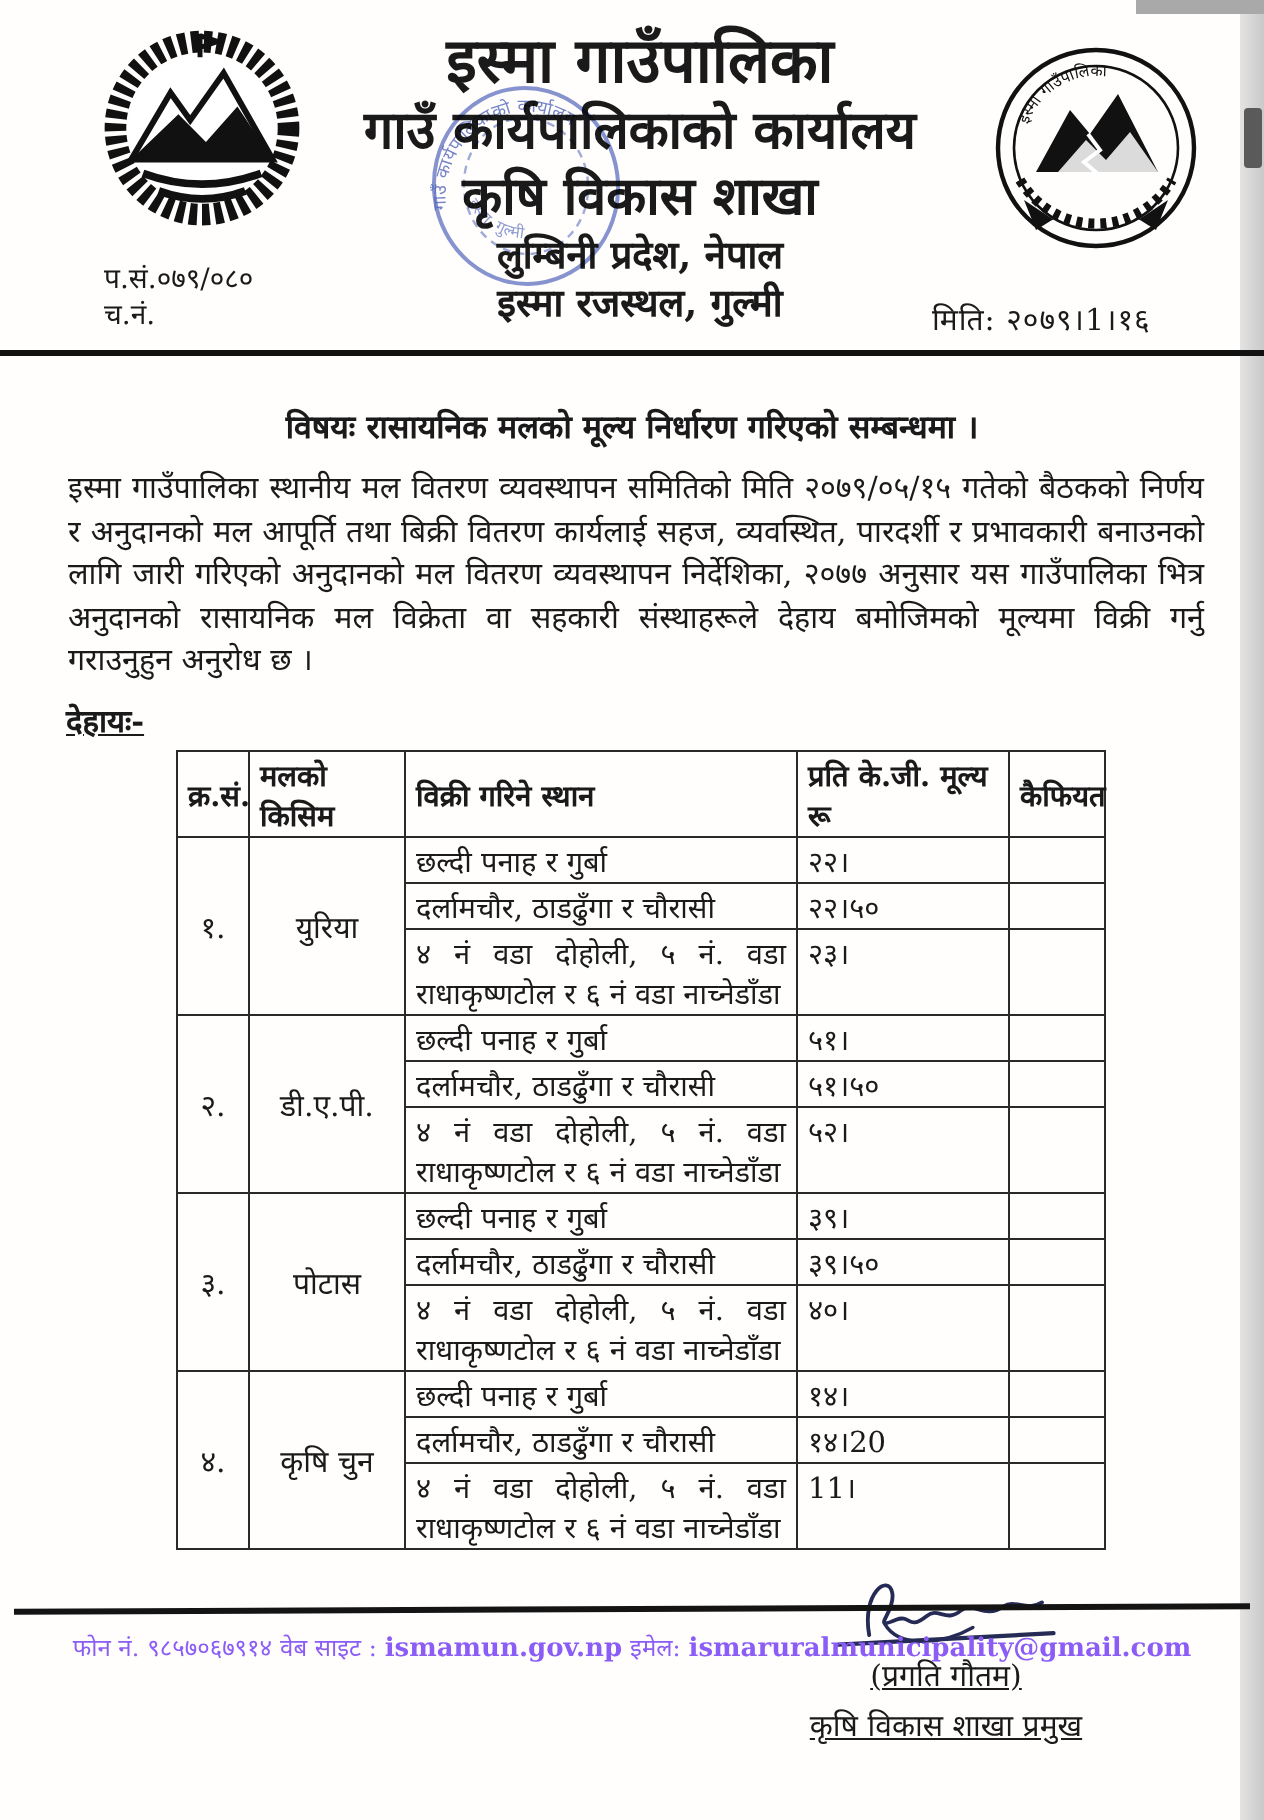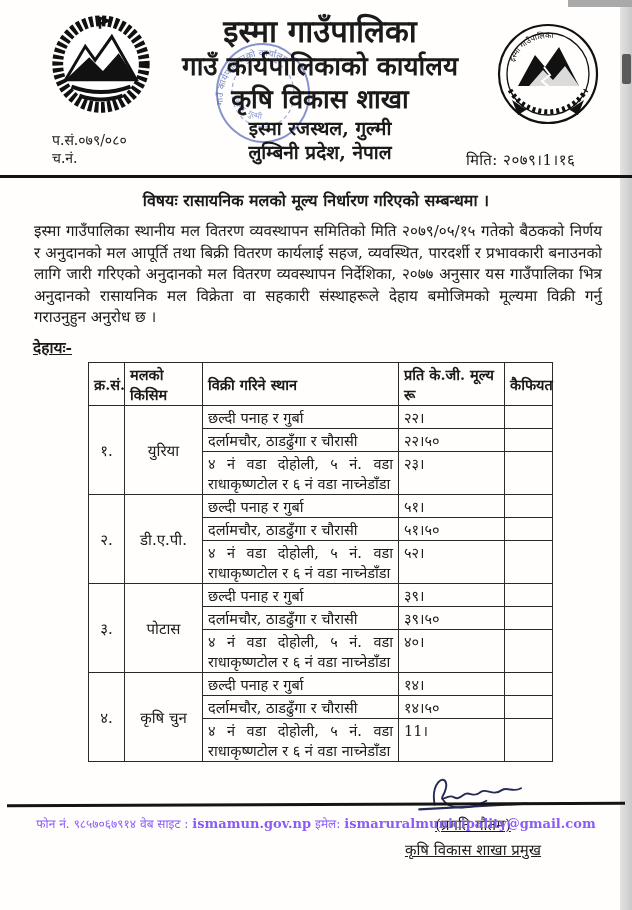--- a/index.html
+++ b/index.html
@@ -22,21 +22,21 @@
   .t2 { font-size:26px; font-weight:bold; line-height:1.15; margin-top:3px; }
   .t3 { font-size:26px; font-weight:bold; line-height:1.15; margin-top:3px; }
   .addr { font-size:19px; font-weight:bold; line-height:1.12; margin-top:3px; }
   .stamp { position:absolute; left:213px; top:40px; width:100px; height:106px; transform:rotate(-7deg); mix-blend-mode:multiply; opacity:.9; }
   .refs { position:absolute; left:52px; top:132px; font-size:14px; line-height:1.25; }
   .notice-no { position:absolute; left:226px; top:158px; width:130px; text-align:center; font-weight:bold; font-size:15px; }
   .hdr-date { position:absolute; left:466px; top:149px; font-size:15px; letter-spacing:.5px; }
   .rule-top { position:absolute; top:175px; left:0; width:632px; height:3px; background:#121212; }
   
   .main { position:absolute; top:183px; left:0; right:0; }
-  .subject { text-align:center; font-size:16px; font-weight:600; margin-top:6px; }
+  .subject { text-align:center; font-size:16px; font-weight:600; margin-top:19px; }
   .para { margin:10px 30px 0 34px; width:568px; font-size:15.2px; line-height:21.5px; text-align:justify; }
   .dehaya { margin:7px 0 4px 33px; font-size:15.5px; font-weight:bold; text-decoration:underline; }
   table.price { border-collapse:collapse; margin-left:88px; table-layout:fixed; width:464px; font-size:14.5px; }
   table.price th, table.price td { border:1.2px solid #2a2a2a; padding:1px 5px; }
   table.price th { font-weight:bold; height:26px; text-align:left; }
   th.c, td.c { text-align:center; }
   td.sn, td.fert { text-align:center; vertical-align:middle; font-size:15px; }
   tr.single { height:20px; }
   tr.dbl td { vertical-align:top; }
   td.place.just { text-align:justify; }
@@ -85,22 +85,22 @@
       <path d="M37 66 L51 50 L61 60 L73 46 L87 66 Z" fill="#fff" opacity=".85"></path>
       <path d="M52 47 l6 8 -8 6 7 6" stroke="#fff" stroke-width="2" fill="none"></path>
       <path d="M18 70 a44 44 0 0 0 76 0" fill="none" stroke="#111" stroke-width="5" stroke-dasharray="3 3"></path>
       <path d="M20 80 l15 10 42 0 15 -10 -6 15 -8 -5 -44 0 -8 5 Z" fill="#111"></path>
     </svg>
 
     <div class="hdr-center">
       <div class="t1">इस्मा गाउँपालिका</div>
       <div class="t2">गाउँ कार्यपालिकाको कार्यालय</div>
       <div class="t3">कृषि विकास शाखा</div>
+      <div class="addr">लुम्बिनी प्रदेश, नेपाल</div>
       <div class="addr">इस्मा रजस्थल, गुल्मी</div>
-      <div class="addr">लुम्बिनी प्रदेश, नेपाल</div>
     </div>
 
     <svg class="stamp" viewBox="0 0 100 106">
       <ellipse cx="50" cy="53" rx="46" ry="49" fill="none" stroke="#3f56b4" stroke-width="2" opacity=".7"></ellipse>
       <ellipse cx="50" cy="53" rx="31" ry="34" fill="none" stroke="#3f56b4" stroke-width="1.2" opacity=".55" stroke-dasharray="4 3"></ellipse>
       <path id="stampArcT" d="M9 60 a41 44 0 0 1 82 0" fill="none"></path>
       <text font-size="9" fill="#3f56b4" opacity=".8" font-family="DejaVu Serif, Liberation Serif, serif">
         <textPath href="#stampArcT">गाउँ कार्यपालिकाको कार्यालय</textPath>
       </text>
       <path id="stampArcB" d="M20 58 a33 36 0 0 0 60 0" fill="none"></path>
@@ -196,21 +196,21 @@
 
       <tr class="single">
         <td class="sn" rowspan="3">४.</td>
         <td class="fert" rowspan="3">कृषि चुन</td>
         <td class="place">छल्दी पनाह र गुर्बा</td>
         <td class="price-cell">१४।</td>
         <td></td>
       </tr>
       <tr class="single">
         <td class="place">दर्लामचौर, ठाडढुँगा र चौरासी</td>
-        <td class="price-cell">१४।५०</td>
+        <td class="price-cell">१४।20</td>
         <td></td>
       </tr>
       <tr class="dbl">
         <td class="place just">४ नं वडा दोहोली, ५ नं. वडा राधाकृष्णटोल र ६ नं वडा नाच्नेडाँडा</td>
         <td class="price-cell">11।</td>
         <td></td>
       </tr>
     </tbody>
       </table>
 

